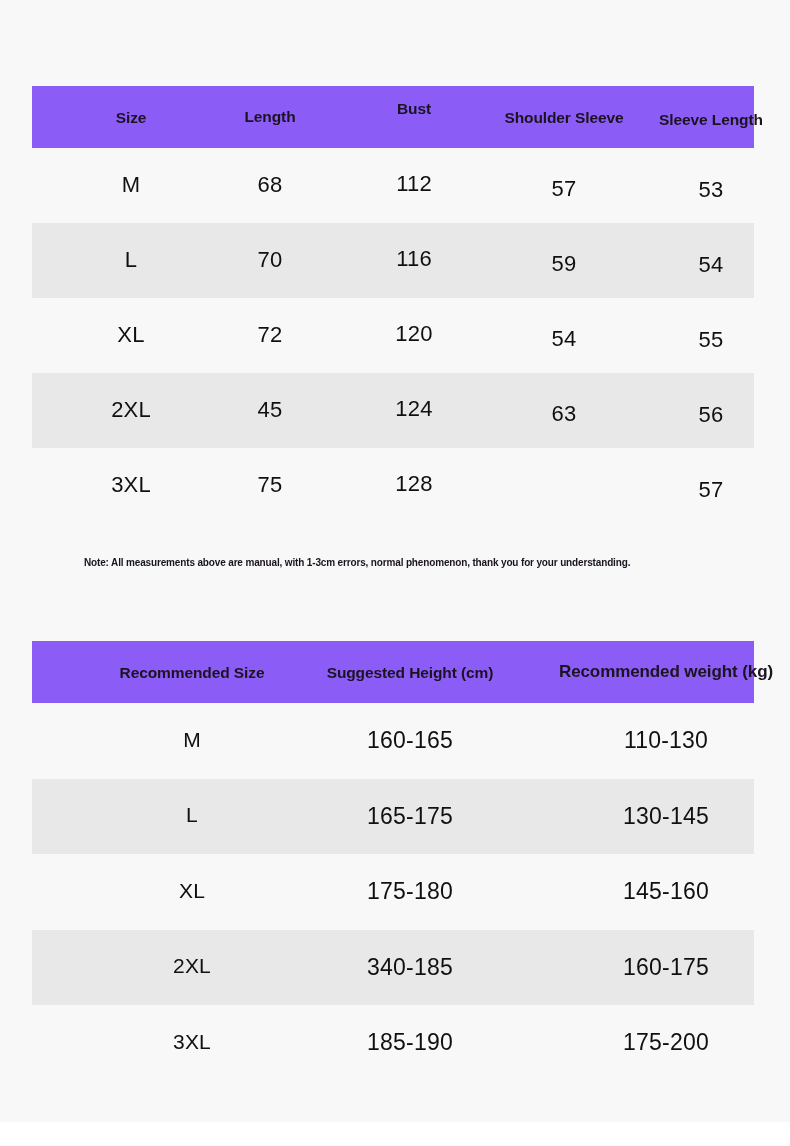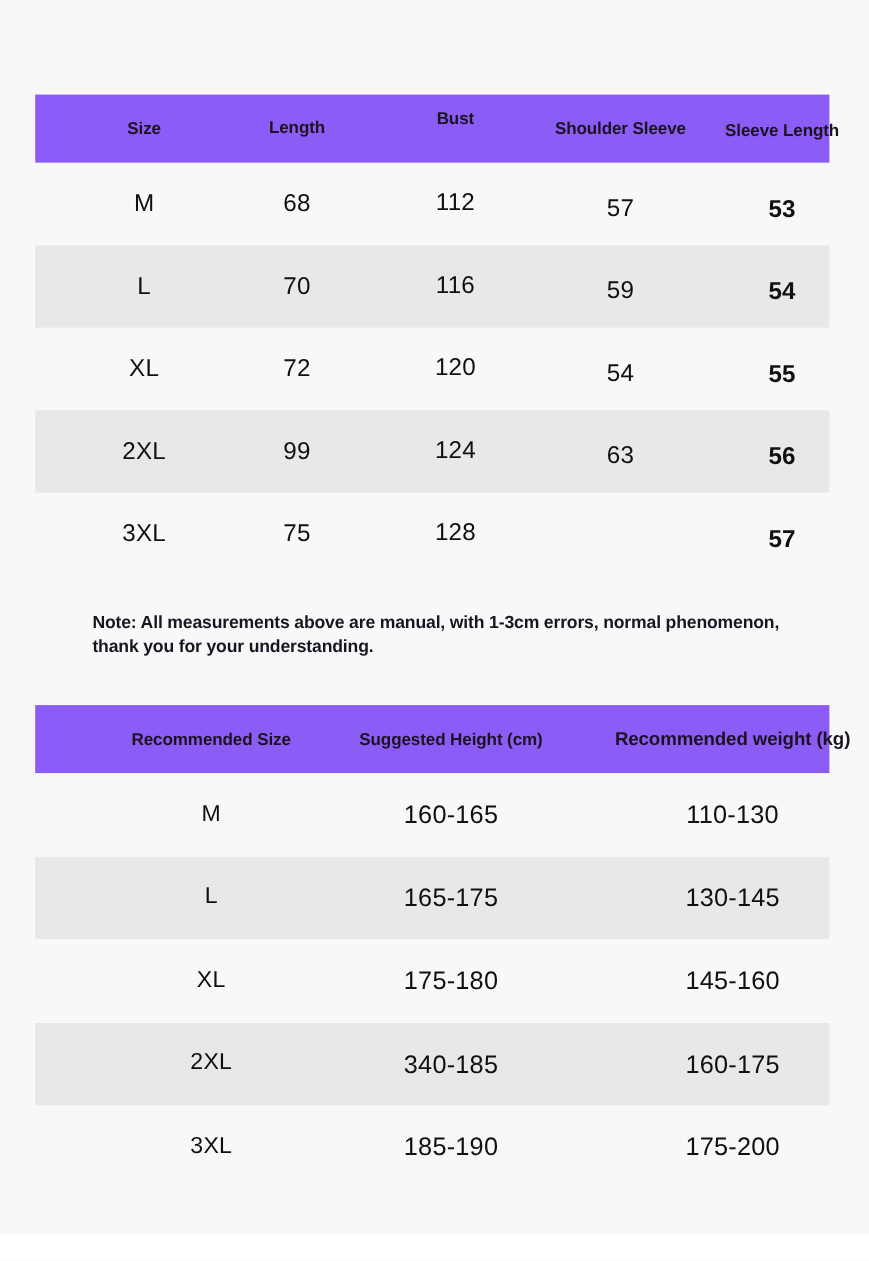--- a/index.html
+++ b/index.html
@@ -104,21 +104,21 @@
   #table-measurements .trow.header .c0 { transform: translateY(1px); }
   #table-measurements .trow.header .c1 { transform: translateY(0px); }
   #table-measurements .trow.header .c2 { transform: translateY(-8px); }
   #table-measurements .trow.header .c3 { transform: translateY(1px); }
   #table-measurements .trow.header .c4 { transform: translateY(3px); }
 
   #table-measurements .trow.body .c0 { transform: translateY(-1px); }
   #table-measurements .trow.body .c1 { transform: translateY(-1px); }
   #table-measurements .trow.body .c2 { transform: translateY(-2px); }
   #table-measurements .trow.body .c3 { transform: translateY(3px); }
-  #table-measurements .trow.body .c4 { transform: translateY(4px); font-weight: bold; }
+  #table-measurements .trow.body .c4 { transform: translateY(4px); }
 
   
   #table-recommendation .c0 { left: 62px;  width: 196px; }
   #table-recommendation .c1 { left: 276px; width: 204px; }
   #table-recommendation .c2 { left: 506px; width: 256px; }
 
   #table-recommendation .trow.header .c2 { font-size: 17px; }
 
   #table-recommendation .trow.header .c0 { transform: translateY(1px); }
   #table-recommendation .trow.header .c1 { transform: translateY(1px); }
@@ -131,21 +131,21 @@
   #table-recommendation .trow.body .c0 { font-size: 21px; }
   #table-recommendation .trow.body .c1,
   #table-recommendation .trow.body .c2 { font-size: 23px; }
 
   
   #measurement-note {
     position: absolute;
     left: 84px;
     top: 556px;
     width: 668px;
-    font-size: 16px;
+    font-size: 10px;
     font-weight: 600;
     line-height: 1.35;
     color: #1a1320;
     letter-spacing: -0.15px;
   }
 </style>
 </head>
 <body>
 
 <div id="page">
@@ -179,21 +179,21 @@
     <div class="trow body">
       <div class="cell c0">XL</div>
       <div class="cell c1">72</div>
       <div class="cell c2">120</div>
       <div class="cell c3">54</div>
       <div class="cell c4">55</div>
     </div>
 
     <div class="trow body alt">
       <div class="cell c0">2XL</div>
-      <div class="cell c1">99</div>
+      <div class="cell c1">45</div>
       <div class="cell c2">124</div>
       <div class="cell c3">63</div>
       <div class="cell c4">56</div>
     </div>
 
     <div class="trow body">
       <div class="cell c0">3XL</div>
       <div class="cell c1">75</div>
       <div class="cell c2">128</div>
       <div class="cell c4">57</div>

